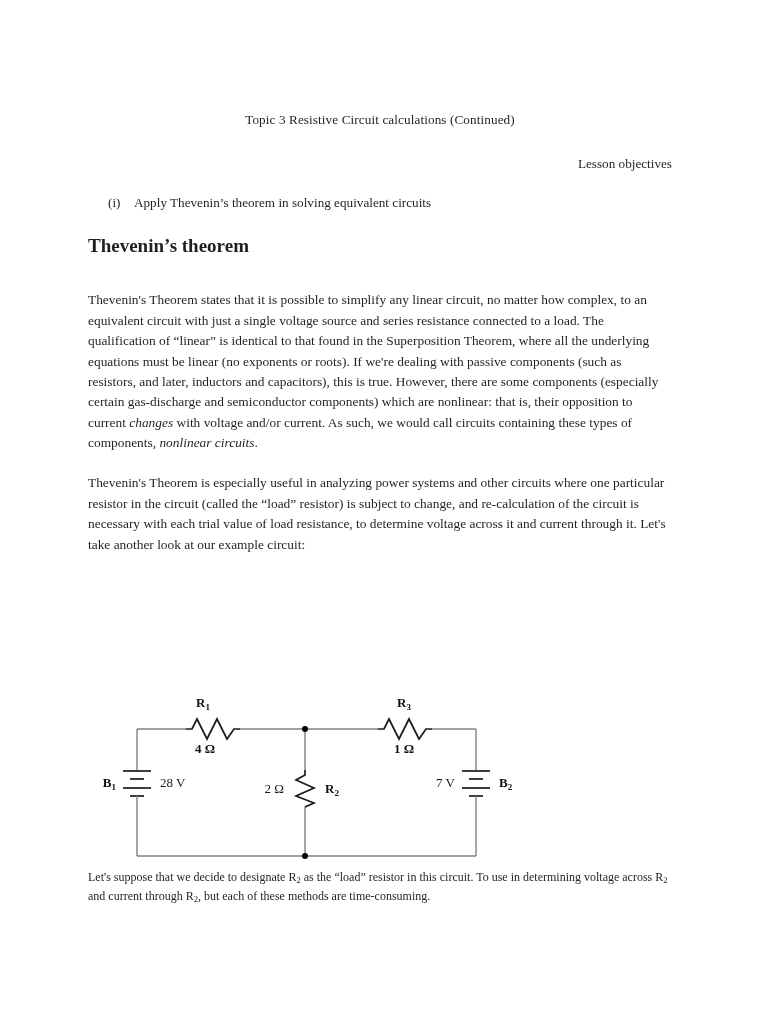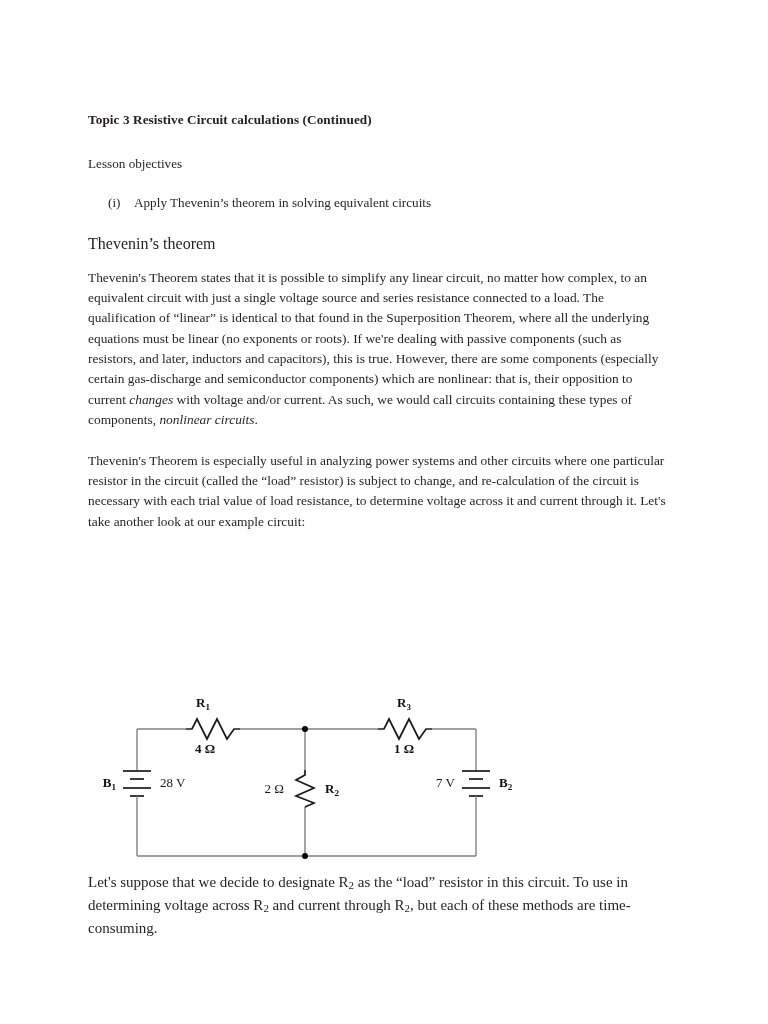--- a/index.html
+++ b/index.html
@@ -24,31 +24,32 @@
 
   .content {
     position: absolute;
     left: 88px;
     top: 112px;
     width: 584px;
   }
 
   .doc-title {
     font-size: 13.2px;
-    font-weight: bold;
+    font-weight: normal;
     letter-spacing: 0.1px;
     margin: 0 0 25px 0;
     line-height: 1.25;
+    text-align: center;
   }
 
   .para {
     font-size: 13.2px;
     line-height: 1.45;
     margin: 0 0 18px 0;
-    text-align: left;
+    text-align: right;
   }
 
   .para.lead {
     margin-bottom: 20px;
   }
 
   .objectives-list {
     margin: 0 0 22px 0;
     padding: 0;
     list-style: none;
@@ -63,23 +64,23 @@
     width: 46px;
     flex: 0 0 46px;
     padding-left: 20px;
     box-sizing: border-box;
   }
   .objective-text {
     flex: 1 1 auto;
   }
 
   .section-heading {
-    font-size: 16px;
-    font-weight: normal;
-    margin: 0 0 13px 0;
+    font-size: 19px;
+    font-weight: bold;
+    margin: 0 0 32px 0;
     line-height: 1.3;
   }
 
   .body-para {
     font-size: 13.4px;
     line-height: 1.52;
     margin: 0 0 20px 0;
   }
 
   .body-para em {
@@ -114,21 +115,21 @@
   }
   .cir-sub {
     font-size: 9px;
   }
 
   .closing {
     position: absolute;
     left: 88px;
     top: 856px;
     width: 586px;
-    font-size: 15px;
+    font-size: 12px;
     line-height: 1.52;
   }
 </style>
 </head>
 <body>
 
 <div class="page">
 
   <div class="content">
 

